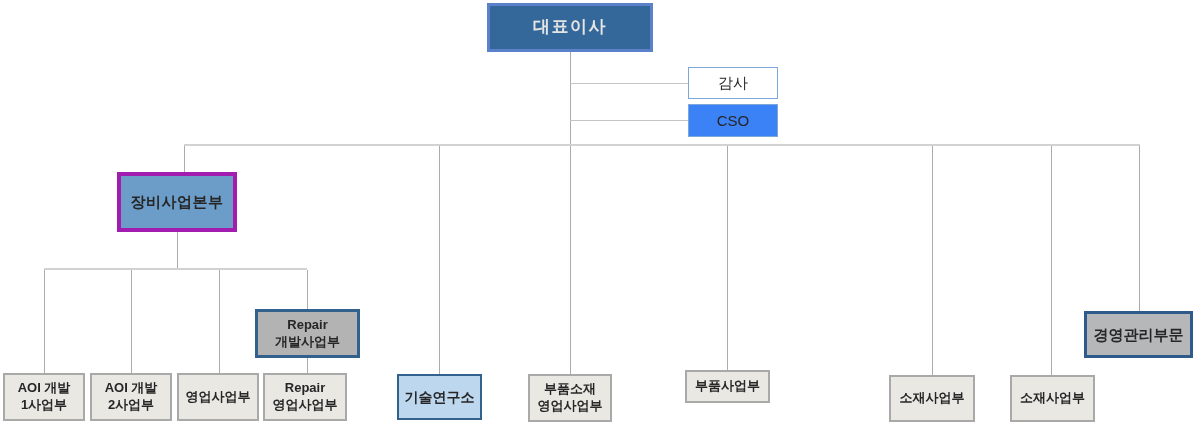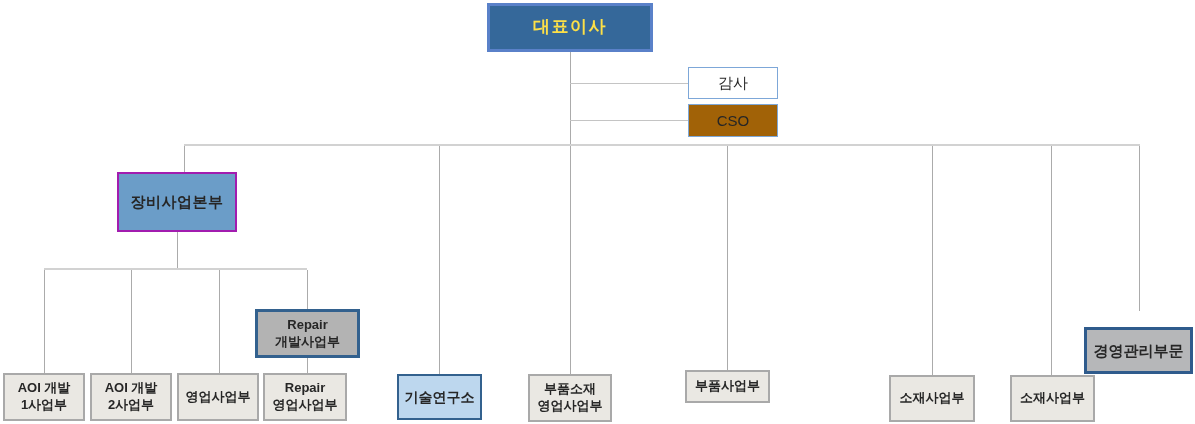--- a/index.html
+++ b/index.html
@@ -15,29 +15,29 @@
     box-sizing:border-box;
     display:flex;flex-direction:column;
     align-items:center;justify-content:center;
     text-align:center;
     color:#262626;
     line-height:1.3;
   }
   .node span{display:block;}
   .ceo{
     background:#35689a;border:3px solid #5a81c9;
-    color:#fde047;font-weight:bold;font-size:17px;letter-spacing:1.5px;
+    color:#e5e5e5;font-weight:bold;font-size:17px;letter-spacing:1.5px;
   }
   .staff{
     background:#ffffff;border:1px solid #7da7d8;
     font-size:15px;font-weight:normal;
   }
-  .cso{background:#a16207;}
+  .cso{background:#3b82f6;}
   .equip{
-    background:#6b9dc8;border:2px solid #a21caf;
+    background:#6b9dc8;border:4px solid #a21caf;
     font-size:15px;font-weight:bold;letter-spacing:0.5px;
   }
   .sector{
     background:#b3b3b3;border:3px solid #33618e;
     font-size:13px;font-weight:bold;
   }
   .mgmt{
     background:#b6b7b9;border:3px solid #2f5b8c;
     font-size:15px;font-weight:bold;
   }
@@ -92,21 +92,21 @@
 
   <div class="node equip" style="left:117px;top:172px;width:120px;height:60px;">
     <span>장비사업본부</span>
   </div>
 
   <div class="node sector" style="left:255px;top:309px;width:105px;height:49px;">
     <span>Repair</span>
     <span>개발사업부</span>
   </div>
 
-  <div class="node mgmt" style="left:1084px;top:311px;width:109px;height:47px;margin-top:16px;">
+  <div class="node mgmt" style="left:1084px;top:311px;width:109px;height:47px;">
     <span>경영관리부문</span>
   </div>
 
   <div class="node tech" style="left:397px;top:374px;width:85px;height:46px;">
     <span>기술연구소</span>
   </div>
 
   <div class="node dept" style="left:3px;top:373px;width:82px;height:48px;">
     <span>AOI 개발</span>
     <span>1사업부</span>

